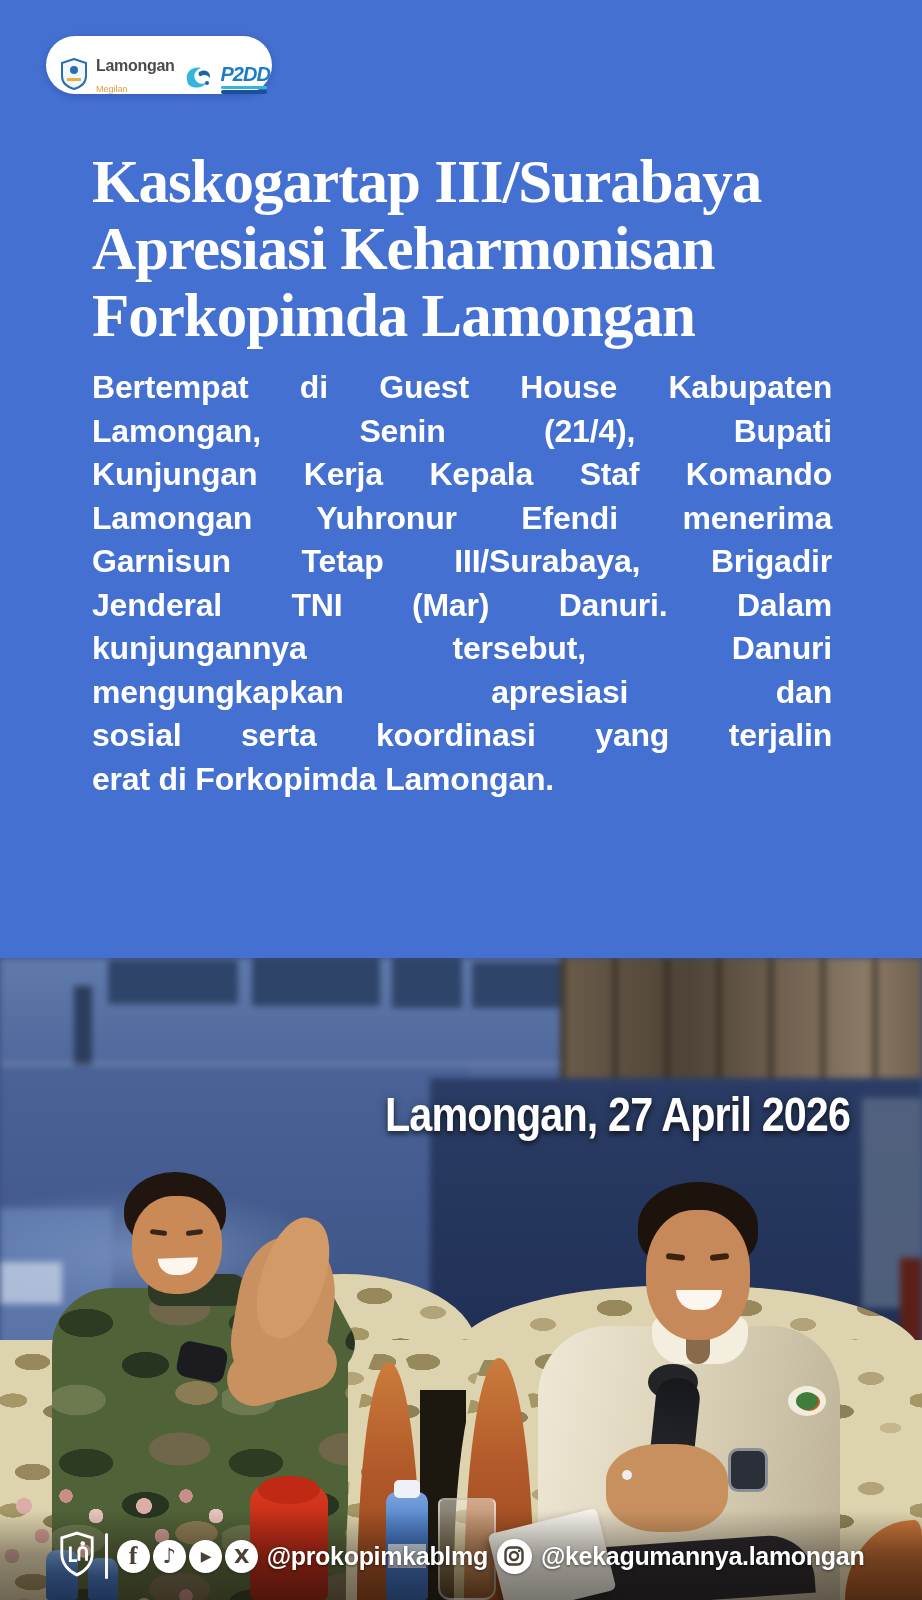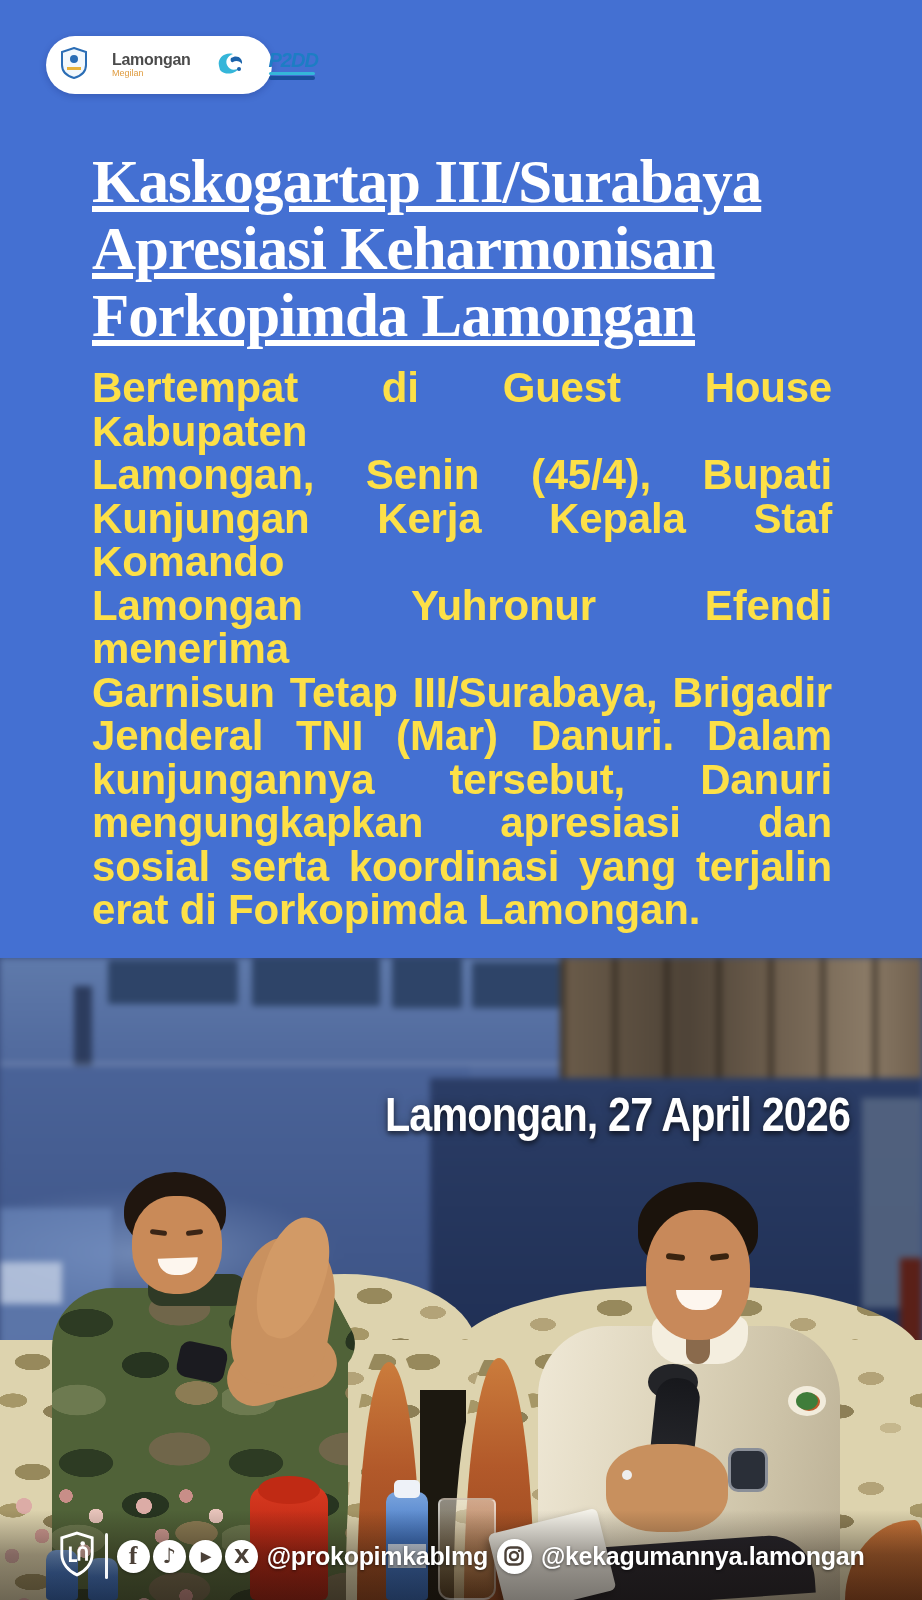--- a/index.html
+++ b/index.html
@@ -5,41 +5,41 @@
   html,body{margin:0;padding:0;background:#222;}
   .canvas{
     position:relative;width:922px;height:1600px;margin:0 auto;
     background:#4470d2;overflow:hidden;
     font-family:"Liberation Sans","DejaVu Sans",sans-serif;
   }
   
   .logo-pill{
     position:absolute;left:46px;top:36px;width:226px;height:58px;
     background:#fff;border-radius:30px;box-shadow:0 2px 7px rgba(10,20,80,.22);
-    display:flex;align-items:center;padding:0 14px;gap:24px;box-sizing:border-box;
+    display:flex;align-items:flex-end;padding:0 14px;gap:8px;box-sizing:border-box;
   }
   .lam-name{line-height:1;}
   .lam-name .t1{display:block;font-size:16px;font-weight:bold;color:#4b4b4b;letter-spacing:-.3px;}
-  .lam-name .t2{display:block;font-size:9px;color:#df9b3e;margin-top:1px;}
+  .lam-name .t2{display:block;font-size:9px;color:#df9b3e;margin-top:11px;}
   .p2dd{display:flex;flex-direction:column;line-height:1;}
   .p2dd .p2dd-word{font-size:20px;font-weight:bold;font-style:italic;color:#1d7dc4;letter-spacing:-1px;}
   .p2dd .bar1{width:46px;height:3px;background:#35b6d9;margin-top:2px;border-radius:2px;}
   .p2dd .bar2{width:46px;height:4px;background:#1b4f9b;margin-top:1px;border-radius:2px;}
   
   .headline{
     position:absolute;left:92px;top:148px;width:742px;
     font-family:"Liberation Serif","DejaVu Serif",serif;
     font-weight:bold;font-size:61px;line-height:67px;color:#fff;
     letter-spacing:-1px;margin:0;
   }
-  .headline span{display:block;text-decoration:underline;}
+  .headline span{display:block;}
   
   .body-copy{
-    position:absolute;left:92px;top:366px;width:740px;color:#fde047;
-    font-size:42px;font-weight:bold;line-height:43.5px;letter-spacing:-.2px;
+    position:absolute;left:92px;top:366px;width:740px;color:#ffffff;
+    font-size:32px;font-weight:bold;line-height:43.5px;letter-spacing:-.2px;
   }
   .body-copy span{display:block;text-align:justify;text-align-last:justify;}
   .body-copy span.bl-last{text-align-last:left;}
   
   .photo{position:absolute;left:0;top:958px;width:922px;height:642px;overflow:hidden;background:#3a4f7e;}
   .photo *{position:absolute;}
   .ph-bg{left:0;top:0;width:100%;height:100%;filter:blur(3px);}
   .ph-sky{left:0;top:0;width:600px;height:250px;background:linear-gradient(180deg,#5f7aab 0%,#4c6498 55%,#43597f 100%);}
   .ph-pane{background:#2e4468;border-radius:2px;}
   .p1{left:108px;top:2px;width:130px;height:44px;}
@@ -191,21 +191,21 @@
   </div>
 
   <h1 class="headline">
     <span>Kaskogartap III/Surabaya</span>
     <span>Apresiasi Keharmonisan</span>
     <span>Forkopimda Lamongan</span>
   </h1>
 
   <div class="body-copy">
     <span>Bertempat di Guest House Kabupaten</span>
-    <span>Lamongan, Senin (45/4), Bupati</span>
+    <span>Lamongan, Senin (21/4), Bupati</span>
     <span>Kunjungan Kerja Kepala Staf Komando</span>
     <span>Lamongan Yuhronur Efendi menerima</span>
     <span>Garnisun Tetap III/Surabaya, Brigadir</span>
     <span>Jenderal TNI (Mar) Danuri. Dalam</span>
     <span>kunjungannya tersebut, Danuri</span>
     <span>mengungkapkan apresiasi dan</span>
     <span>sosial serta koordinasi yang terjalin</span>
     <span class="bl-last">erat di Forkopimda Lamongan.</span>
   </div>
 

